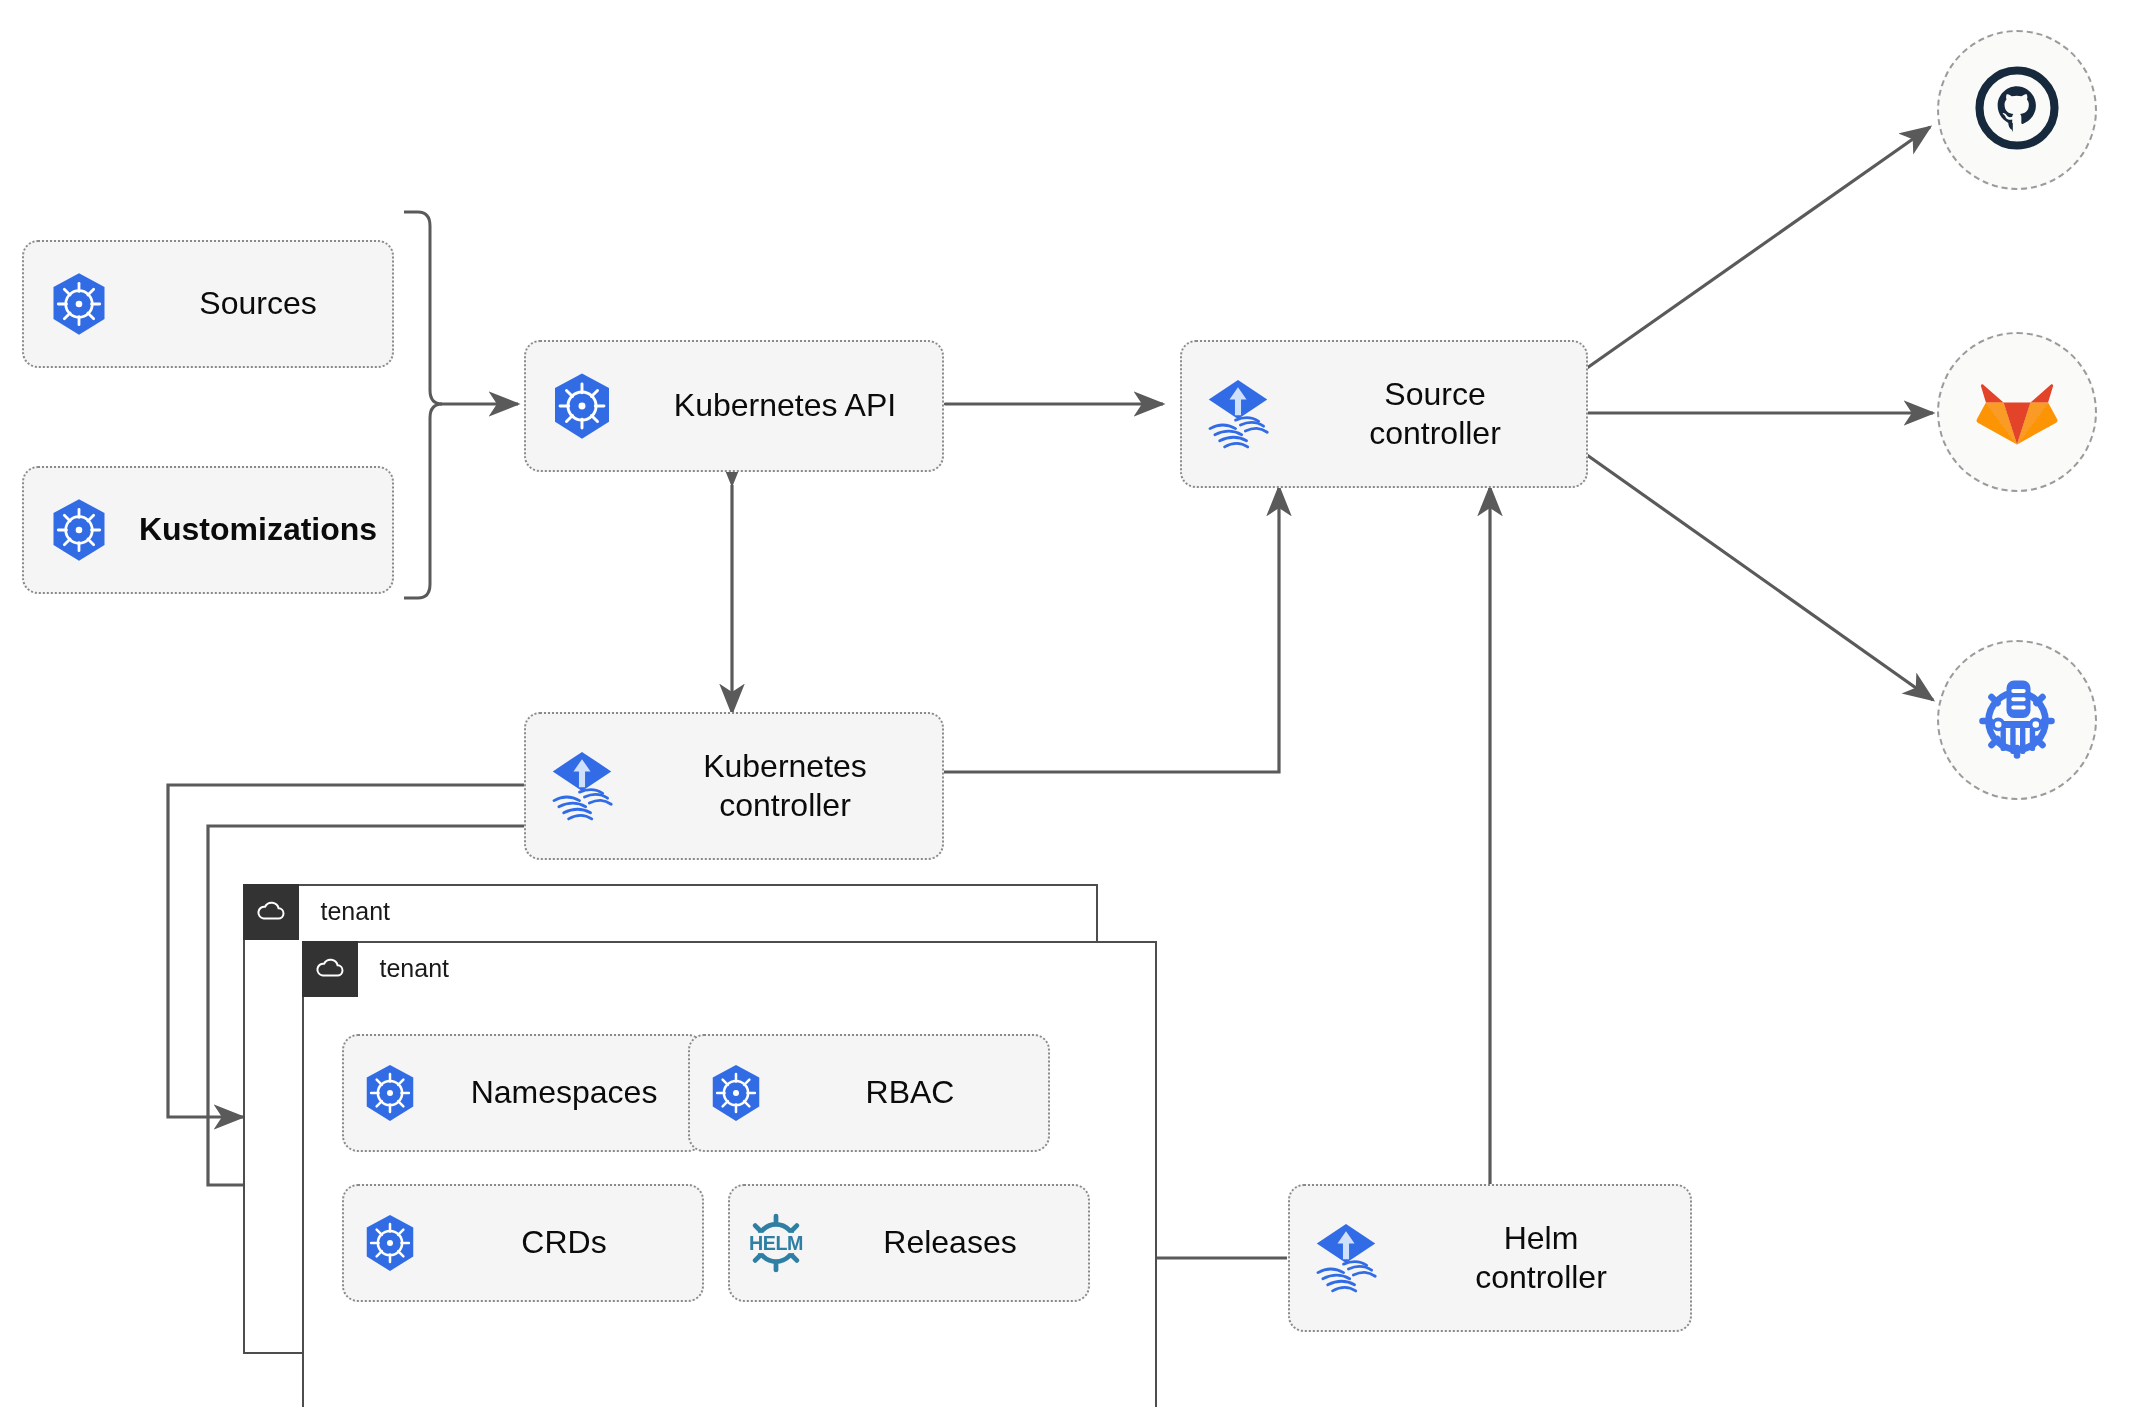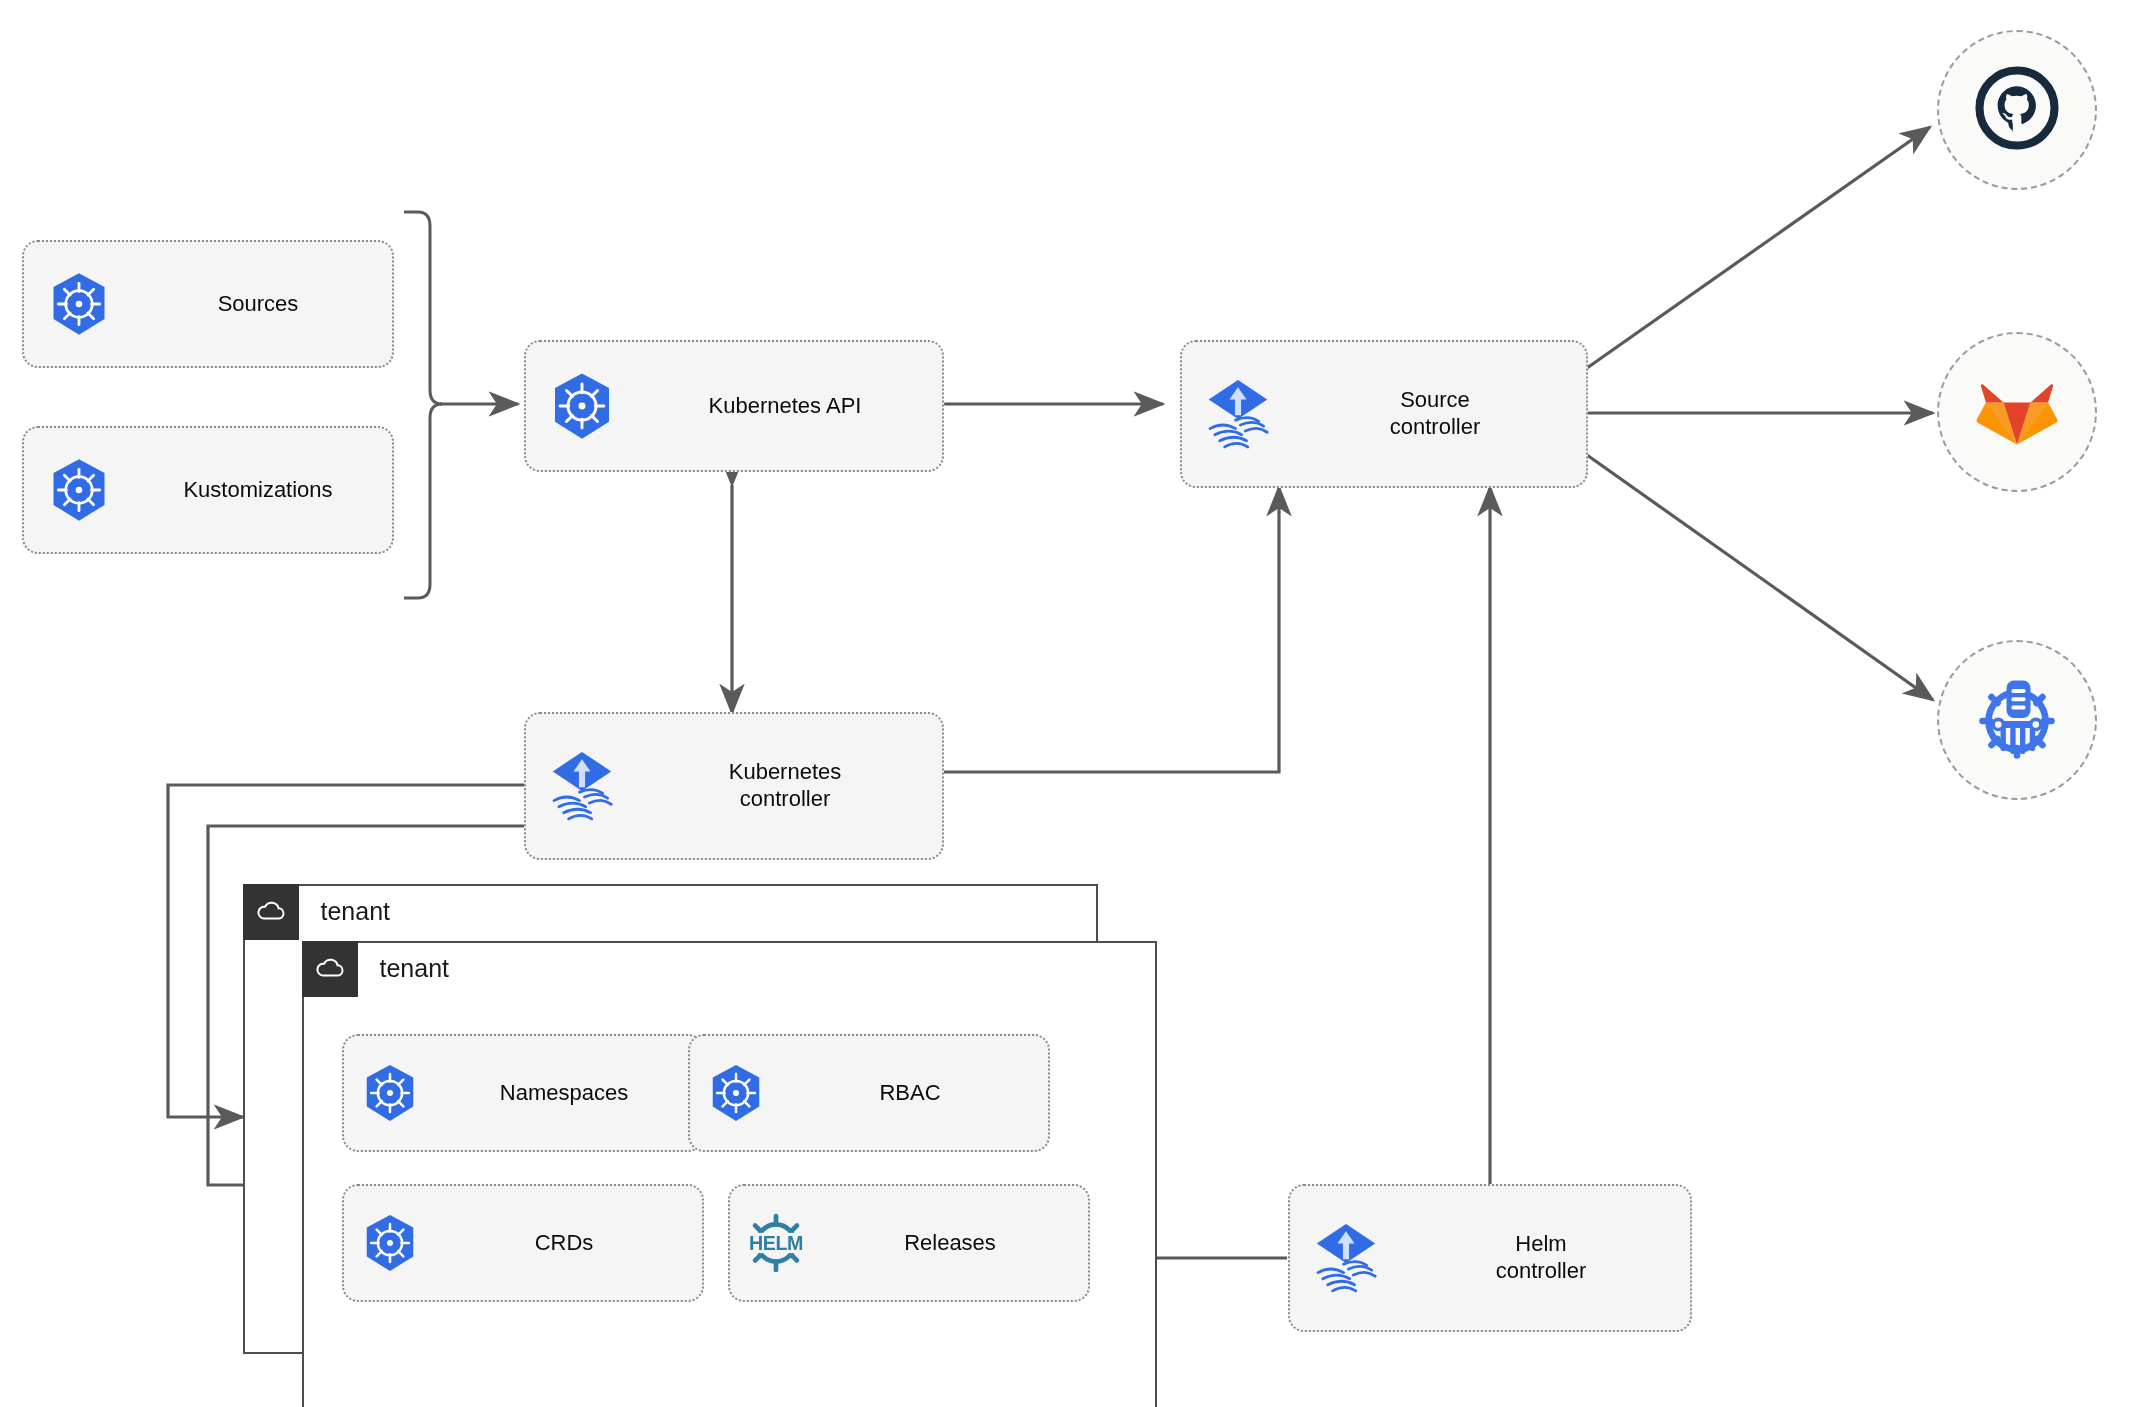--- a/index.html
+++ b/index.html
@@ -35,21 +35,21 @@
   }
   .node .ico{
     flex:0 0 auto;
     display:flex;
     align-items:center;
     justify-content:center;
   }
   .node .lbl{
     flex:1 1 auto;
     text-align:center;
-    font-size:22px;
+    font-size:32px;
     line-height:1.22;
     color:#0b0b0b;
     white-space:pre-line;
     padding-right:10px;
   }
 
   
   .circle-node{
     position:absolute;
     box-sizing:border-box;
@@ -147,21 +147,21 @@
           <line x1="18.2" y1="18.2" x2="23.6" y2="23.6"></line>
           <line x1="40.4" y1="40.4" x2="45.8" y2="45.8"></line>
           <line x1="45.8" y1="18.2" x2="40.4" y2="23.6"></line>
           <line x1="23.6" y1="40.4" x2="18.2" y2="45.8"></line>
         </g>
       </svg>
     </span>
     <span class="lbl">Sources</span>
   </div>
 
-  <div class="node" style="left:22px;top:426px;width:372px;height:128px;">
+  <div class="node" style="left:22px;top:466px;width:372px;height:128px;font-weight:bold;">
     <span class="ico k8s-ico" style="width:110px;">
       <svg width="68" height="68" viewBox="0 0 64 64">
         <polygon points="32,3 56,16 56,46 32,61 8,46 8,16" fill="#326CE5"></polygon>
         <g fill="none" stroke="#fff" stroke-width="2.6" stroke-linecap="round">
           <circle cx="32" cy="32" r="12.5"></circle>
           <circle cx="32" cy="32" r="3.1" fill="#fff" stroke="none"></circle>
           <line x1="32" y1="12.5" x2="32" y2="20.2"></line>
           <line x1="32" y1="43.8" x2="32" y2="51.5"></line>
           <line x1="12.5" y1="32" x2="20.2" y2="32"></line>
           <line x1="43.8" y1="32" x2="51.5" y2="32"></line>

